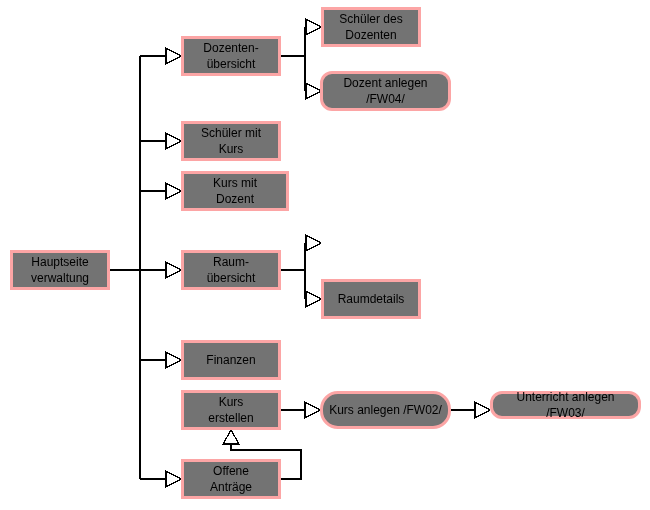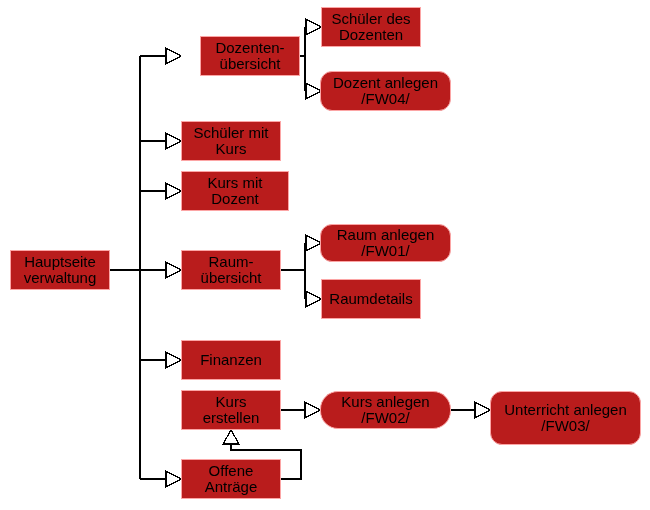--- a/index.html
+++ b/index.html
@@ -19,28 +19,28 @@
   #edge-layer {
     position: absolute;
     left: 0;
     top: 0;
     width: 650px;
     height: 510px;
   }
   .node {
     position: absolute;
     box-sizing: border-box;
-    border: 1px solid #fca5a5;
-    background: #b91c1c;
+    border: 3px solid #fca5a5;
+    background: #737373;
     color: #000000;
     display: flex;
     align-items: center;
     justify-content: center;
     text-align: center;
-    font-size: 15px;
+    font-size: 12px;
     line-height: 16px;
     white-space: pre-line;
     z-index: 2;
   }
   .node.rounded {
     border-radius: 12px;
   }
   .node-label {
     display: block;
     width: 100%;
@@ -108,21 +108,21 @@
         <polygon points="223,444 231,430 239,444"></polygon>
       </g>
     </g>
   </svg>
 
   <div class="node" style="left:10px; top:250px; width:100px; height:40px;">
     <span class="node-label">Hauptseite
 verwaltung</span>
   </div>
 
-  <div class="node" style="left:181px; top:36px; width:100px; height:40px;margin-left:19px;">
+  <div class="node" style="left:181px; top:36px; width:100px; height:40px;">
     <span class="node-label">Dozenten-
 übersicht</span>
   </div>
 
   <div class="node" style="left:321px; top:7px; width:100px; height:40px;">
     <span class="node-label">Schüler des
 Dozenten</span>
   </div>
 
   <div class="node rounded" style="left:320px; top:71px; width:131px; height:40px;">
@@ -137,42 +137,39 @@
   <div class="node" style="left:181px; top:171px; width:108px; height:40px;">
     <span class="node-label">Kurs mit
 Dozent</span>
   </div>
 
   <div class="node" style="left:181px; top:250px; width:100px; height:40px;">
     <span class="node-label">Raum-
 übersicht</span>
   </div>
 
-  <div class="node rounded" style="left:320px; top:224px; width:131px; height:38px;">
-    <span class="node-label">Raum anlegen /FW01/</span>
-  </div>
 
   <div class="node" style="left:181px; top:340px; width:100px; height:40px;">
     <span class="node-label">Finanzen</span>
   </div>
 
   <div class="node" style="left:321px; top:279px; width:100px; height:40px;">
     <span class="node-label">Raumdetails</span>
   </div>
 
   <div class="node" style="left:181px; top:390px; width:100px; height:40px;">
     <span class="node-label">Kurs
 erstellen</span>
   </div>
 
   <div class="node rounded" style="left:320px; top:391px; width:131px; height:38px;border-radius:18px;">
     <span class="node-label">Kurs anlegen /FW02/</span>
   </div>
 
-  <div class="node rounded" style="left:490px; top:391px; width:151px; height:54px;">
+  <div class="node rounded" style="left:490px; top:391px; width:151px; height:28px;">
     <span class="node-label">Unterricht anlegen /FW03/</span>
   </div>
 
   <div class="node" style="left:181px; top:459px; width:100px; height:40px;">
     <span class="node-label">Offene
 Anträge</span>
   </div>
 
 </div>
 

